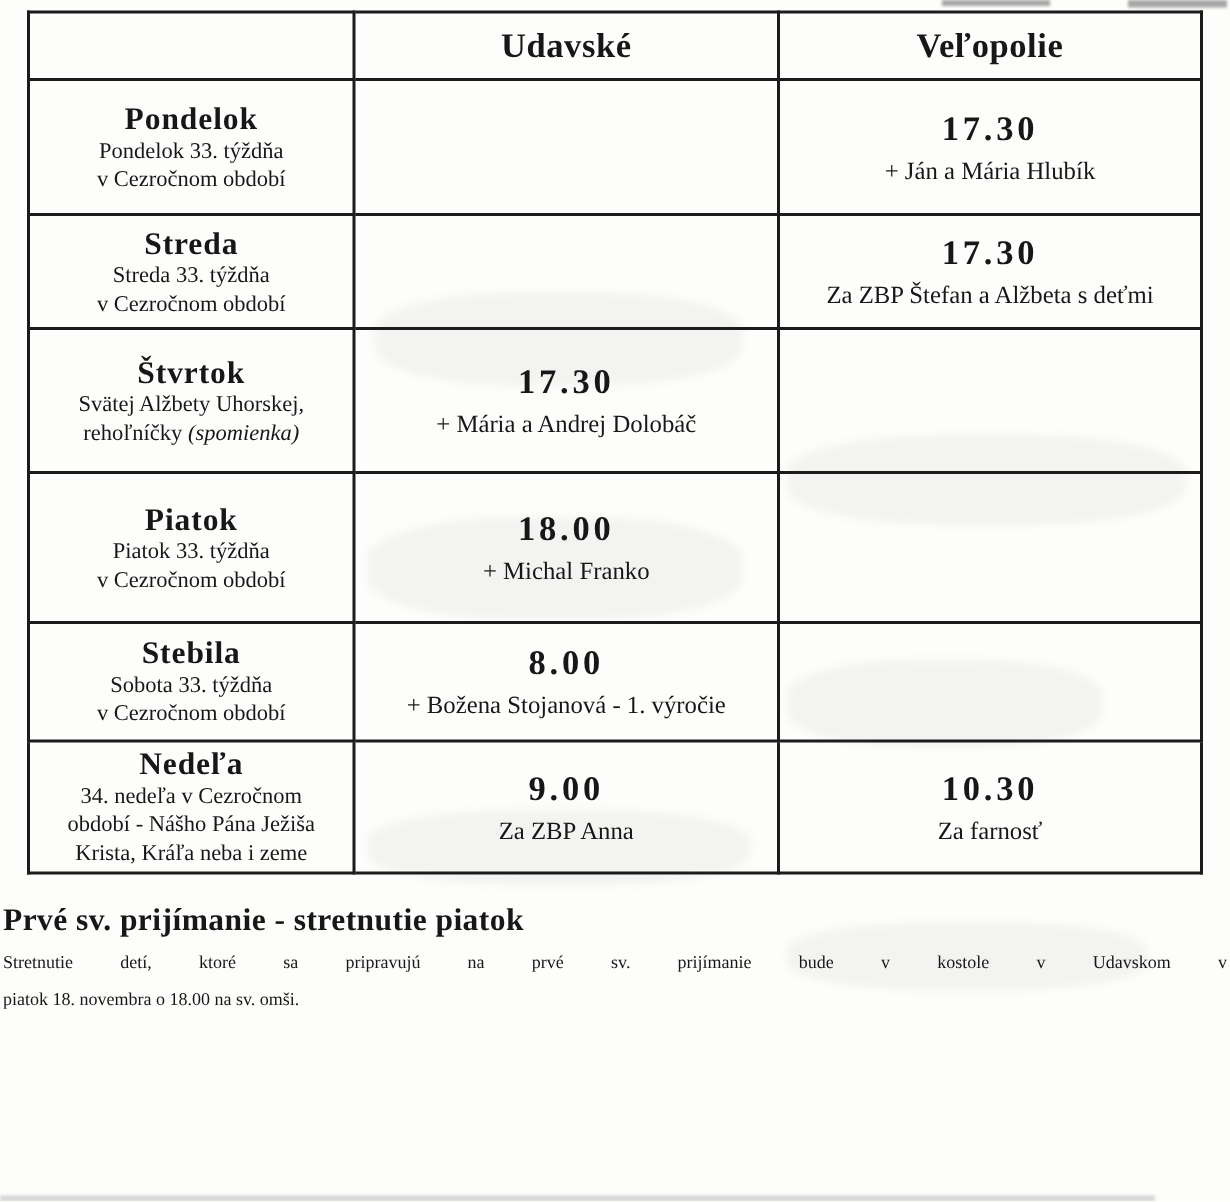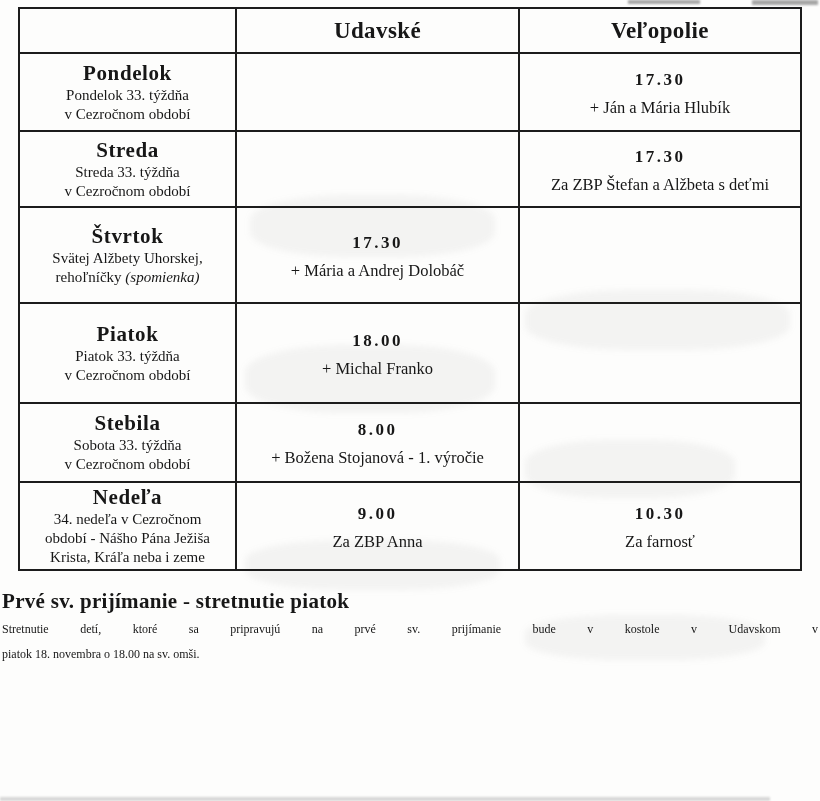--- a/index.html
+++ b/index.html
@@ -65,21 +65,21 @@
   }
   table.schedule th,
   table.schedule td {
     border: 2.4px solid #1c1c1c;
     padding: 2px 7px;
     text-align: center;
     vertical-align: middle;
     overflow: hidden;
   }
   thead tr { height: 45px; }
-  tbody tr:nth-child(1) { height: 78px; }
+  tbody tr:nth-child(1) { height: 90px; }
   tbody tr:nth-child(2) { height: 76px; }
   tbody tr:nth-child(3) { height: 96px; }
   tbody tr:nth-child(4) { height: 100px; }
   tbody tr:nth-child(5) { height: 79px; }
   tbody tr:nth-child(6) { height: 82px; }
   tbody tr:nth-child(7) { height: 80px; }
 
   .col-head {
     font-size: 23px;
     font-weight: bold;
@@ -91,21 +91,21 @@
     letter-spacing: 0.6px;
     line-height: 25px;
   }
   .day-sub {
     font-size: 15px;
     line-height: 19px;
   }
   .day-sub-line { display: block; }
   .day-sub-line em { font-style: italic; }
   .mass-time {
-    font-size: 17px;
+    font-size: 23px;
     font-weight: bold;
     letter-spacing: 2.5px;
     line-height: 28px;
     font-family: Liberation Serif, serif;
   }
   .mass-intention {
     font-size: 16.5px;
     line-height: 22px;
     margin-top: 3px;
   }

